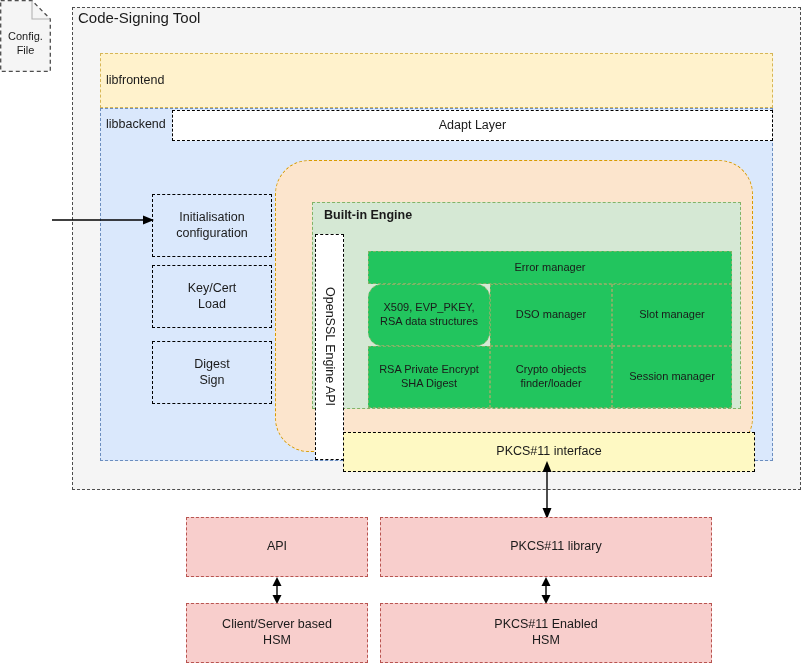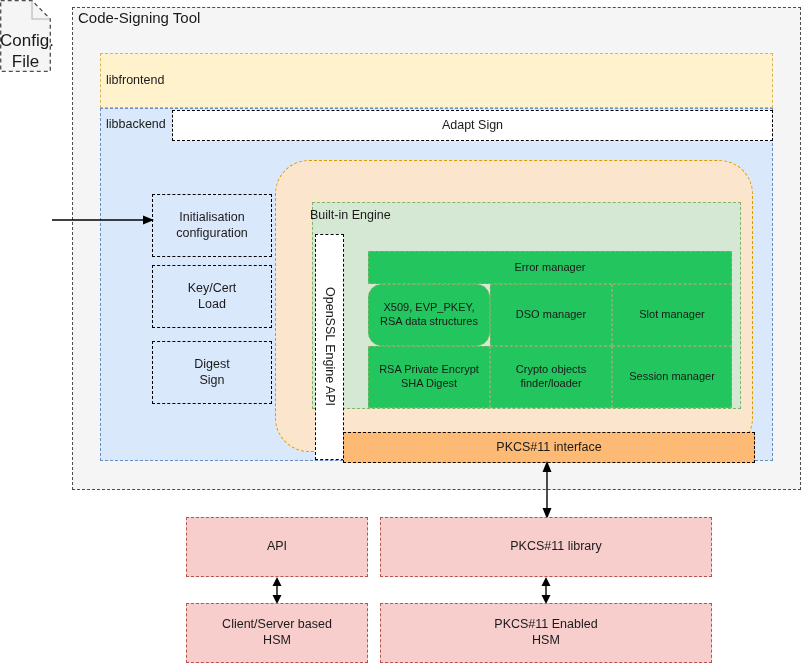--- a/index.html
+++ b/index.html
@@ -87,22 +87,23 @@
     left:320px; top:168px; width:390px; height:18px;
   }
   
   #builtin-engine{
     left:312px; top:202px; width:429px; height:207px;
     background:#d5e8d4;
     border:1.3px dashed #82b366;
     display:block;
   }
   #builtin-engine-label{
-    left:310px; top:207px; width:150px; height:18px;
-    justify-content:flex-start;
+    left:324px; top:207px; width:150px; height:18px;
+    justify-content:flex-start;
+    font-weight:bold;
   }
   
   #engine-api{
     left:315px; top:234px; width:29px; height:226px;
     background:#ffffff;
     border:1.3px dashed #000000;
   }
   #engine-api span{
     writing-mode:vertical-rl;
     text-orientation:mixed;
@@ -117,32 +118,32 @@
   }
   #error-manager{ left:368px; top:251px; width:364px; height:33px; }
   #x509-structs{ left:368px; top:284px; width:122px; height:62px;border-radius:14px; }
   #dso-manager{  left:490px; top:284px; width:122px; height:62px; }
   #slot-manager{ left:612px; top:284px; width:120px; height:62px; }
   #rsa-sha{      left:368px; top:346px; width:122px; height:62px; }
   #crypto-objects{left:490px; top:346px; width:122px; height:62px;}
   #session-manager{left:612px; top:346px; width:120px; height:62px;}
   
   #pkcs11-interface{
-    left:343px; top:432px; width:412px; height:31px;
-    background:#fdba74;
+    left:343px; top:432px; width:412px; height:40px;
+    background:#fef9c3;
     border:1.3px dashed #000000;
   }
   
   #config-file{
     left:3px; top:185px; width:51px; height:72px;
   }
   #config-file svg{ position:absolute; left:0; top:0; }
   #config-file-label{
     position:absolute; left:0; top:30px; width:51px;
-    text-align:center; font-size:17px; line-height:1.25;
+    text-align:center; font-size:11px; line-height:1.25;
     white-space:pre-line;
   }
   
   .redbox{
     background:#f8cecc;
     border:1.3px dashed #b85450;
   }
   #api-box{        left:186px; top:517px; width:182px; height:60px; }
   #clientserver-hsm{left:186px; top:603px; width:182px; height:60px; }
   #pkcs11-library{ left:380px; top:517px; width:332px; height:60px;padding-left:20px; }
@@ -157,21 +158,21 @@
 
   <div class="box" id="tool-container"></div>
   <div class="box" id="tool-title">Code-Signing Tool</div>
 
   <div class="box" id="libfrontend-box"></div>
   <div class="box" id="libfrontend-label">libfrontend</div>
 
   <div class="box" id="libbackend-box"></div>
   <div class="box" id="libbackend-label">libbackend</div>
 
-  <div class="box" id="adapt-layer">Adapt Sign</div>
+  <div class="box" id="adapt-layer">Adapt Layer</div>
 
   <div class="box leftbox" id="init-config">Initialisation
 configuration</div>
   <div class="box leftbox" id="keycert-load">Key/Cert
 Load</div>
   <div class="box leftbox" id="digest-sign">Digest
 Sign</div>
 
   <div class="box" id="evp-library"></div>
 

